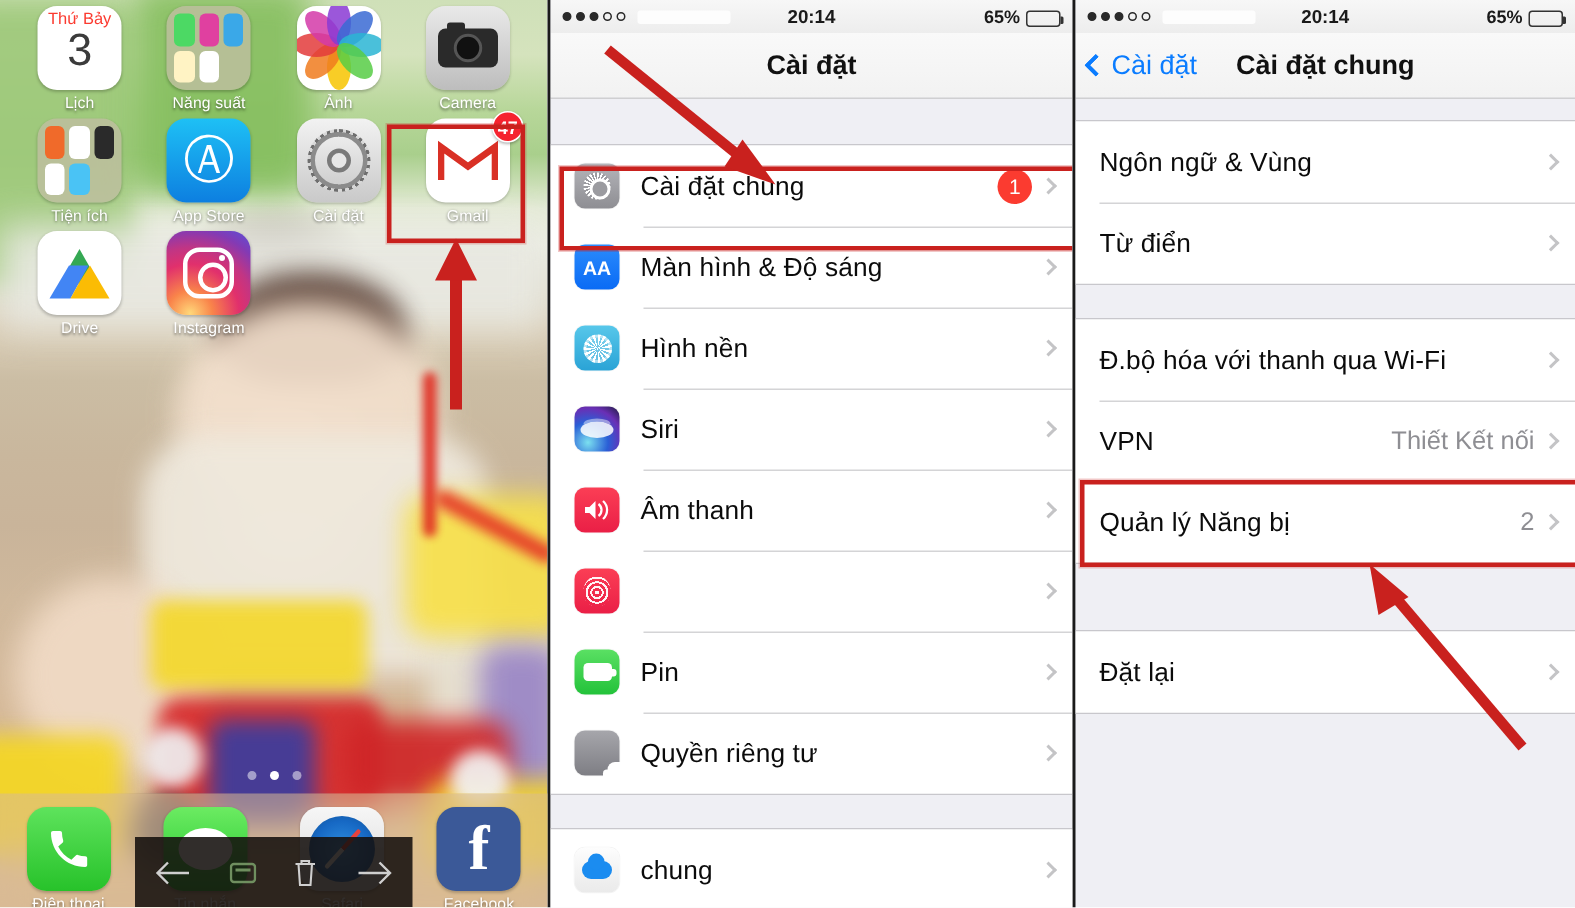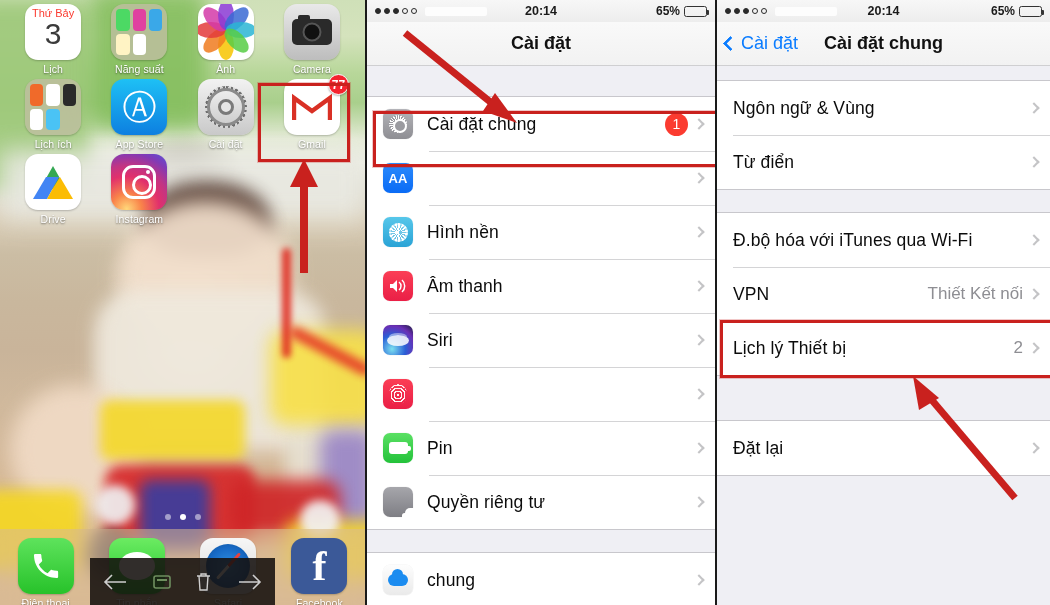--- a/index.html
+++ b/index.html
@@ -189,21 +189,21 @@
     height: 22px; background: linear-gradient(#f7f7f7,#ededed);
     display:flex; align-items:center; padding:0 8px;
     font-size: 12px; font-weight: bold; color:#1a1a1a;
     position: relative;
   }
   .sb-left { display:flex; align-items:center; gap:3px; }
   .sdot { width:6px;height:6px;border-radius:50%; border:1px solid #2a2a2a; }
   .sdot.f { background:#2a2a2a; }
   .sb-carrier-blank { width:62px; height:9px; background:#fdfdfd; margin-left:5px; border-radius:2px;}
   .sb-time { position:absolute; left:0; right:0; text-align:center; font-size:12.5px; font-weight:bold; }
-  .sb-right { margin-left:auto; display:flex; align-items:center; gap:4px; }
+  .sb-right { margin-left:auto; display:flex; align-items:flex-end; gap:4px; }
   .batt { width:23px;height:11px;border:1px solid #333;border-radius:2.5px; position:relative; padding:1px;}
   .batt-fill { height:100%; background:#222; border-radius:1px; }
   .batt:after{content:"";position:absolute;right:-3px;top:3px;width:2px;height:5px;background:#333;border-radius:0 1px 1px 0;}
 
   .navbar {
     height: 44px; background: linear-gradient(#f9f9f9,#f2f2f2);
     border-bottom: .5px solid #cfcfd1;
     display:flex; align-items:center; position:relative; padding: 0 8px;
   }
   .navbar .title {
@@ -351,21 +351,21 @@
 
       <div class="app">
         <div class="app-ico ico-folder">
           <div class="mini" style="background:#f06a2a"></div>
           <div class="mini" style="background:#fff"></div>
           <div class="mini" style="background:#2a2a2a"></div>
           <div class="mini" style="background:#fff"></div>
           <div class="mini" style="background:#4ac3f5"></div>
           <div class="mini" style="background:transparent"></div>
         </div>
-        <div class="app-label">Lịch ích</div>
+        <div class="app-label">Tiện ích</div>
       </div>
 
       <div class="app">
         <div class="app-ico ico-appstore">
           <div class="as-a">Ⓐ</div>
         </div>
         <div class="app-label">App Store</div>
       </div>
 
       <div class="app">
@@ -376,21 +376,21 @@
         </div>
         <div class="app-label">Cài đặt</div>
       </div>
 
       <div class="app">
         <div class="app-ico ico-gmail">
           <svg width="40" height="30" viewBox="0 0 40 30">
             <path d="M2 28 L2 6 L20 19 L38 6 L38 28" fill="none" stroke="#d93025" stroke-width="4.4"></path>
           </svg>
         </div>
-        <div class="badge-red">77</div>
+        <div class="badge-red">47</div>
         <div class="app-label">Gmail</div>
       </div>
 
       <div class="app">
         <div class="app-ico ico-drive">
           <svg width="42" height="38" viewBox="0 0 42 38">
             <polygon points="21,3 34,26 8,26" fill="#34a853"></polygon>
             <polygon points="21,3 8,26 1,15" fill="#4285f4" opacity="0"></polygon>
             <polygon points="14,14 1,36 15,36 27,14" fill="#4285f4"></polygon>
             <polygon points="28,14 41,36 15,36 21,25" fill="#fbbc04"></polygon>
@@ -510,54 +510,55 @@
           </div>
         <div class="row-label">Cài đặt chung</div>
         <div class="row-right">
           <span class="badge-count">1</span>
           <span class="chev"></span>
         </div>
       </div>
 
       <div class="row">
         <div class="row-ico ri-aa">AA</div>
+        <div class="row-label">Màn hình &amp; Độ sáng</div>
         <div class="row-right">
             <span class="chev"></span>
           </div>
       </div>
 
       <div class="row">
         <div class="row-ico ri-wall">
             <div class="flower"></div>
           </div>
         <div class="row-label">Hình nền</div>
+        <div class="row-right">
+            <span class="chev"></span>
+          </div>
+      </div>
+
+      <div class="row">
+        <div class="row-ico ri-siri">
+            <div class="wave"></div>
+          </div>
+        <div class="row-label">Siri</div>
         <div class="row-right">
             <span class="chev"></span>
           </div>
       </div>
 
       <div class="row">
         <div class="row-ico ri-sound">
           <svg width="20" height="16" viewBox="0 0 20 16" fill="#fff">
             <path d="M2 6h3l4-4v12l-4-4H2z"></path>
             <path d="M11 4a5 5 0 010 8" fill="none" stroke="#fff" stroke-width="1.5"></path>
             <path d="M14 2a8 8 0 010 12" fill="none" stroke="#fff" stroke-width="1.5"></path>
           </svg>
         </div>
         <div class="row-label">Âm thanh</div>
-        <div class="row-right">
-            <span class="chev"></span>
-          </div>
-      </div>
-
-      <div class="row">
-        <div class="row-ico ri-siri">
-            <div class="wave"></div>
-          </div>
-        <div class="row-label">Siri</div>
         <div class="row-right">
             <span class="chev"></span>
           </div>
       </div>
 
       <div class="row">
         <div class="row-ico ri-touch">
             <div class="fp"></div>
           </div>
         <div class="row-right">
@@ -647,34 +648,34 @@
         <div class="row-right">
             <span class="chev"></span>
           </div>
       </div>
     </div>
 
     <div class="group-gap sm"></div>
 
     <div class="rows">
       <div class="row">
-        <div class="row-label">Đ.bộ hóa với iTunes qua Wi-Fi</div>
+        <div class="row-label">Đ.bộ hóa với thanh qua Wi-Fi</div>
         <div class="row-right">
             <span class="chev"></span>
           </div>
       </div>
       <div class="row">
         <div class="row-label">VPN</div>
         <div class="row-right">
           <span class="row-value">Thiết Kết nối</span>
           <span class="chev"></span>
         </div>
       </div>
       <div class="row">
-        <div class="row-label">Lịch lý Thiết bị</div>
+        <div class="row-label">Quản lý Năng bị</div>
         <div class="row-right">
           <span class="row-value">2</span>
           <span class="chev"></span>
         </div>
       </div>
     </div>
 
     <div class="group-gap sm"></div>
 
 

